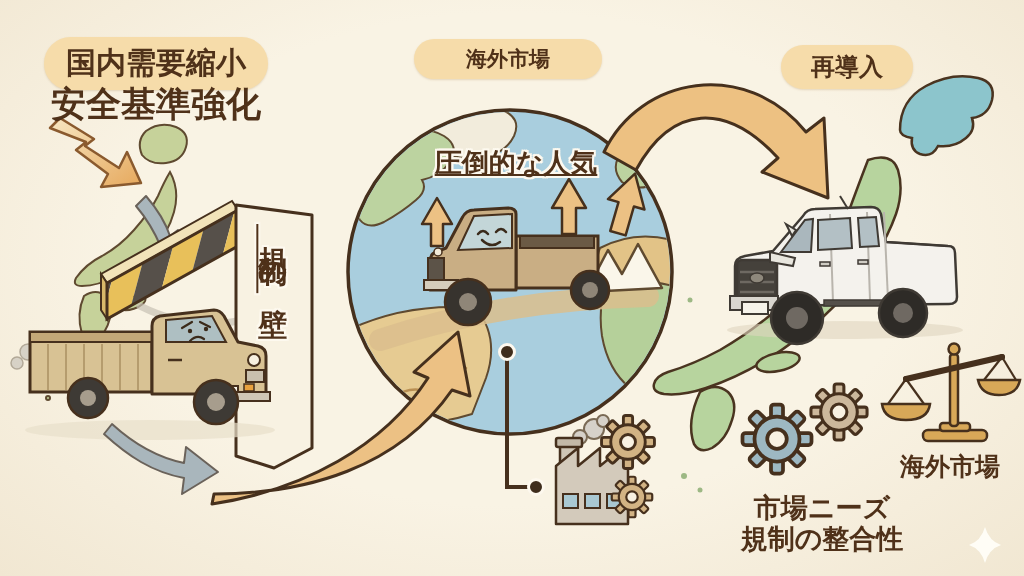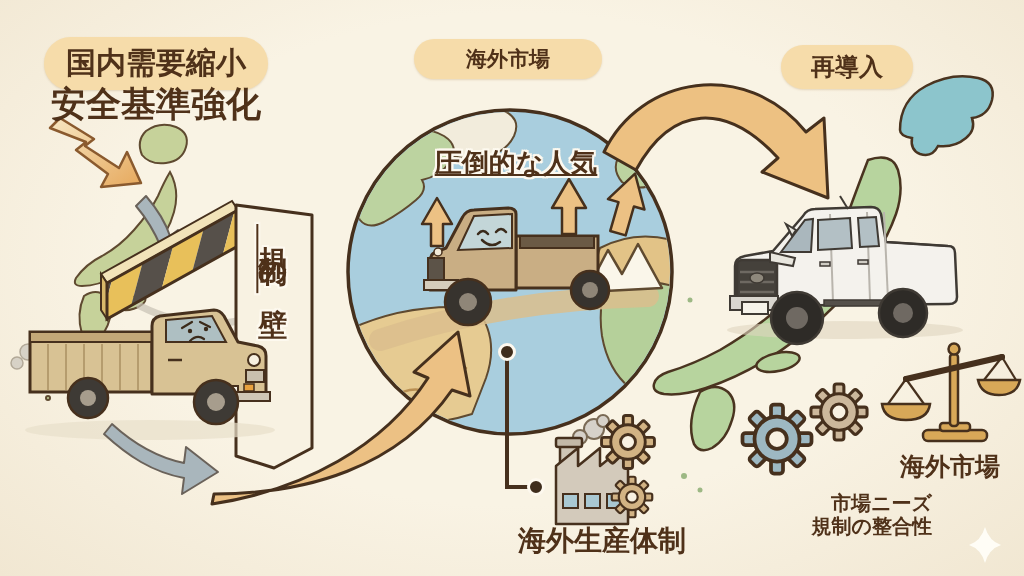--- a/index.html
+++ b/index.html
@@ -265,22 +265,21 @@
 <div class="pill" style="left:44px;top:29px;width:224px;font-size:30px;">国内需要縮小</div>
 <div class="label" style="left:50px;top:84px;width:212px;font-size:35px;">安全基準強化</div>
 
 <div class="pill" style="left:414px;top:31px;width:188px;font-size:21px;">海外市場</div>
 <div class="pill" style="left:781px;top:37px;width:132px;font-size:24px;">再導入</div>
 
 <div class="label halo" style="left:420px;top:147px;width:192px;font-size:27px;">圧倒的な人気</div>
 
 <div class="label vertical halo" style="left:256px;top:224px;height:220px;font-size:29px;">規制の壁</div>
 
-<div class="label" style="left:500px;top:525px;width:204px;font-size:28px;">海外生産体制</div>
-
-<div class="label two-line" style="left:712px;top:492px;width:220px;font-size:20px;text-align:right;">
+
+<div class="label two-line" style="left:712px;top:492px;width:220px;font-size:27px;">
   <div>市場ニーズ</div>
   <div>規制の整合性</div>
 </div>
 
 <div class="label" style="left:890px;top:453px;width:120px;font-size:25px;">海外市場</div>
 
 </div>
 
 </body></html>

